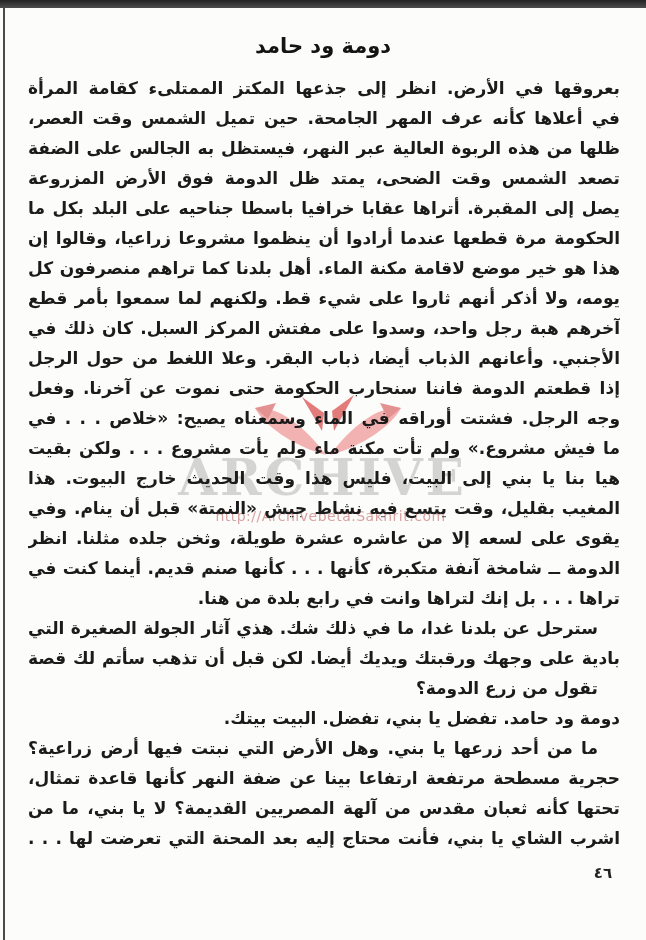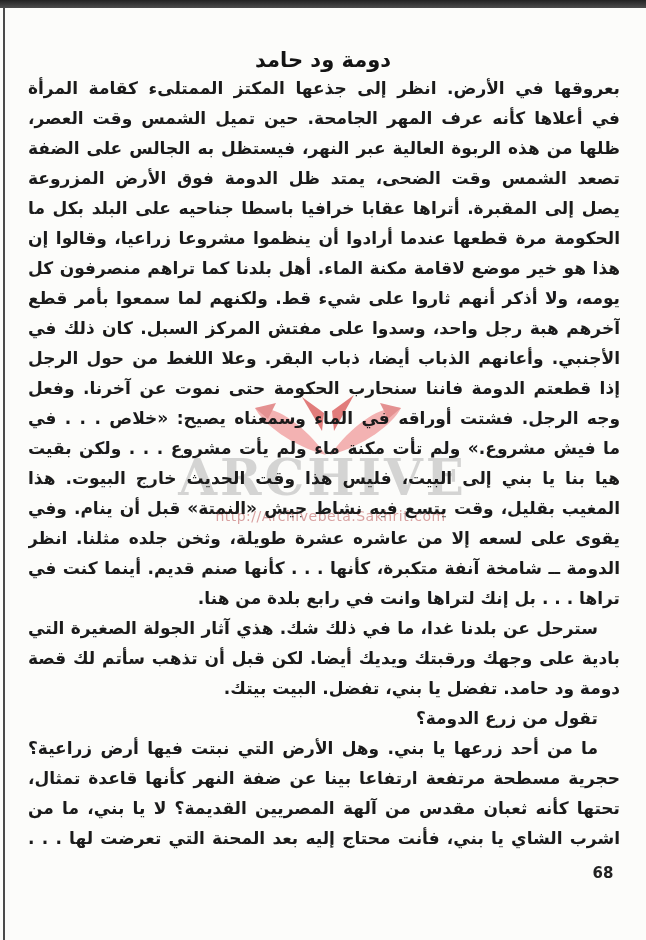--- a/index.html
+++ b/index.html
@@ -12,21 +12,21 @@
   }
   .top-strip{
     position:absolute;top:0;left:0;right:0;height:8px;
     background:linear-gradient(#232323,#4d4d4d);
   }
   .left-scan-line{
     position:absolute;left:3px;top:8px;bottom:0;width:2px;
     background:#4a4a4a;
   }
   .title{
-    position:absolute;top:48px;left:0;right:0;
+    position:absolute;top:34px;left:0;right:0;
     text-align:center;
     font-size:21px;font-weight:bold;color:#141414;
     direction:rtl;
     z-index:3;
   }
   .textblock{
     position:absolute;top:73px;right:26px;left:28px;
     direction:rtl;
     z-index:3;
   }
@@ -99,23 +99,23 @@
       <div class="line">إذا قطعتم الدومة فاننا سنحارب الحكومة حتى نموت عن آخرنا. وفعل الذباب فعله في</div>
       <div class="line">وجه الرجل. فشتت أوراقه في الماء وسمعناه يصيح: «خلاص . . . في دومة . . .</div>
       <div class="line">ما فيش مشروع.» ولم تأت مكنة ماء ولم يأت مشروع . . . ولكن بقيت لنا دومتنا.</div>
       <div class="line">هيا بنا يا بني إلى البيت، فليس هذا وقت الحديث خارج البيوت. هذا الوقت قبل</div>
       <div class="line">المغيب بقليل، وقت يتسع فيه نشاط جيش «النمتة» قبل أن ينام. وفي هذا الوقت لا</div>
       <div class="line">يقوى على لسعه إلا من عاشره عشرة طويلة، وثخن جلده مثلنا. انظر إليها يا بني ــ إلى</div>
       <div class="line">الدومة ــ شامخة آنفة متكبرة، كأنها . . . كأنها صنم قديم. أينما كنت في هذه البلدة</div>
       <div class="line nojust">تراها . . . بل إنك لتراها وانت في رابع بلدة من هنا.</div>
       <div class="line indent">سترحل عن بلدنا غدا، ما في ذلك شك. هذي آثار الجولة الصغيرة التي قمنا بها</div>
       <div class="line">بادية على وجهك ورقبتك ويديك أيضا. لكن قبل أن تذهب سأتم لك قصة الدومة،</div>
+      <div class="line indent nojust">تقول من زرع الدومة؟</div>
       <div class="line nojust">دومة ود حامد. تفضل يا بني، تفضل. البيت بيتك.</div>
-      <div class="line indent nojust">تقول من زرع الدومة؟</div>
       <div class="line indent">ما من أحد زرعها يا بني. وهل الأرض التي نبتت فيها أرض زراعية؟ ألم تر أنها</div>
       <div class="line">حجرية مسطحة مرتفعة ارتفاعا بينا عن ضفة النهر كأنها قاعدة تمثال، والنهر يتلوى</div>
       <div class="line">تحتها كأنه ثعبان مقدس من آلهة المصريين القديمة؟ لا يا بني، ما من أحد زرعها.</div>
       <div class="line">اشرب الشاي يا بني، فأنت محتاج إليه بعد المحنة التي تعرضت لها . . . أغلب الظن</div>
     </div>
 
-  <div class="page-number">68</div>
+  <div class="page-number">٤٦</div>
 
 </div>
 
 </body></html>

